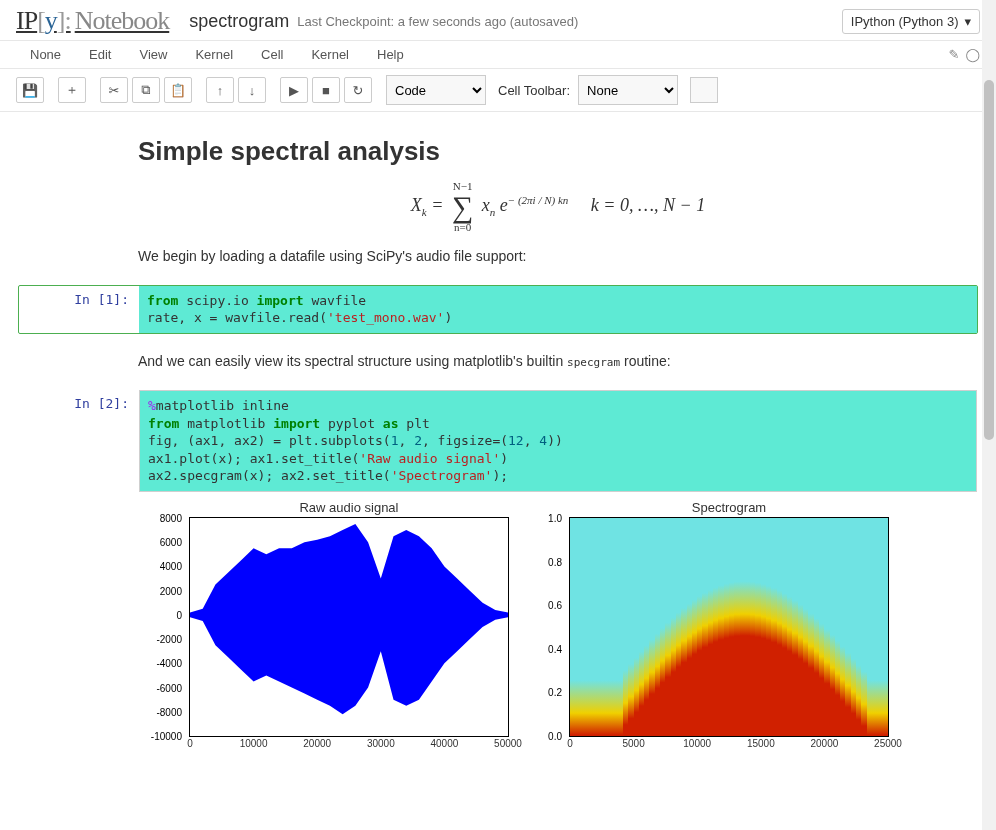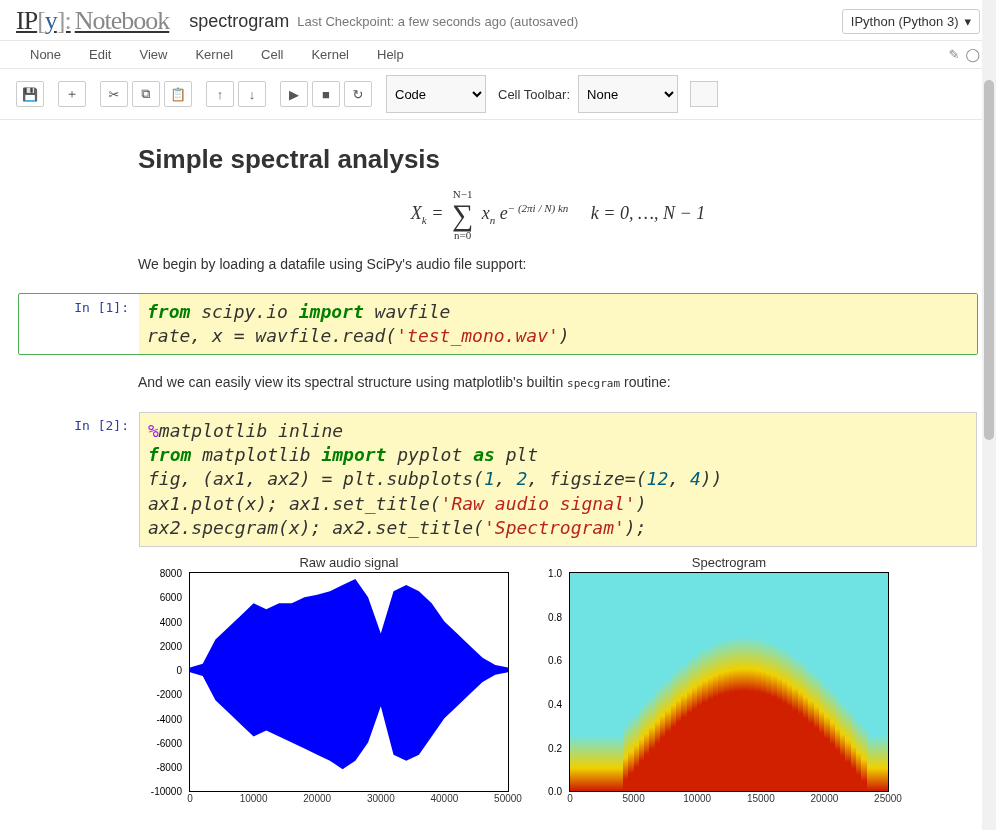--- a/index.html
+++ b/index.html
@@ -10,21 +10,21 @@
 .logo .nb { color: #888; font-weight: normal; margin-left: 4px; }
 .doc-title { margin-left: 20px; font-size: 18px; color: #333; }
 .checkpoint { margin-left: 8px; font-size: 13px; color: #777; }
 .kernel-select { margin-left: auto; border: 1px solid #ccc; border-radius: 3px; padding: 4px 8px; font-size: 13px; background: #fff; display: flex; align-items: center; gap: 6px; }
 .menubar { display: flex; align-items: center; padding: 0 16px; border-bottom: 1px solid #e7e7e7; height: 28px; color: #555; }
 .menubar .menu { padding: 4px 14px; font-size: 13px; cursor: pointer; }
 .menubar .right-icons { margin-left: auto; display:flex; gap:6px; color:#888; }
 .toolbar { display: flex; align-items: center; gap: 4px; padding: 6px 16px; border-bottom: 1px solid #e7e7e7; }
 .tbtn { border: 1px solid #ccc; border-radius: 2px; background: #fff; width: 28px; height: 26px; display: flex; align-items: center; justify-content: center; font-size: 13px; color: #555; }
 .tsep { width: 6px; }
-select.tsel { border: 1px solid #ccc; height: 38px; font-size: 13px; padding: 0 4px; background: #f8f8f8; }
+select.tsel { border: 1px solid #ccc; height: 30px; font-size: 13px; padding: 0 4px; background: #f8f8f8; }
 .tlabel { font-size: 13px; color: #333; margin: 0 4px 0 8px; }
 .tblank { border:1px solid #ccc; background:#f8f8f8; width:28px; height:26px; margin-left:8px; }
 
 .notebook { overflow-y: auto; height: calc(830px - 38px - 28px - 40px); padding: 12px 16px; }
 .notebook-inner { max-width: 960px; margin: 0 auto; }
 
 .cell { display: flex; margin-bottom: 8px; }
 .prompt { width: 120px; flex-shrink: 0; text-align: right; padding-right: 10px; font-family: monospace; font-size: 13px; color: #303f9f; padding-top: 6px; }
 .cell-body { flex: 1; min-width: 0; }
 
@@ -34,21 +34,21 @@
 .text-cell a { color: #2a6496; text-decoration: underline; }
 .formula { text-align: center; font-style: italic; font-family: Georgia, serif; font-size: 18px; margin: 14px 0; }
 .formula .sum { display:inline-block; vertical-align:middle; text-align:center; font-style:normal; font-size:11px; line-height:1; margin:0 4px;}
 .formula .sum-sigma{ font-size:30px; display:block; }
 .formula sup{font-size:11px;}
 .formula sub{font-size:11px;}
 code.inline { font-family: monospace; font-size: 11px; }
 
 .code-cell { border: 1px solid #cfcfcf; border-radius: 2px; padding: 0; }
 .code-cell.selected { border: 1px solid #4caf50; }
-.code-cell .input-area { background: #fef9c3; padding: 6px 8px; font-family: monospace; font-size: 18px; line-height: 1.35; white-space: pre; overflow-x: auto; font-style: italic; }
+.code-cell .input-area { background: #5eead4; padding: 6px 8px; font-family: monospace; font-size: 13px; line-height: 1.35; white-space: pre; overflow-x: auto; }
 .kw { color: #008000; font-weight: bold; }
 .mg { color: #A020F0; }
 .str { color: #BA2121; }
 .num { color: #006080; }
 
 .out-plots { display: flex; gap: 20px; margin-top: 8px; }
 .plot { border: none; }
 .plot-title { text-align: center; font-size: 13px; margin-bottom: 2px; }
 .plot-box { border: 1px solid #000; position: relative; background: #fff; }
 .plot-box.p1 { width: 320px; height: 220px; }

